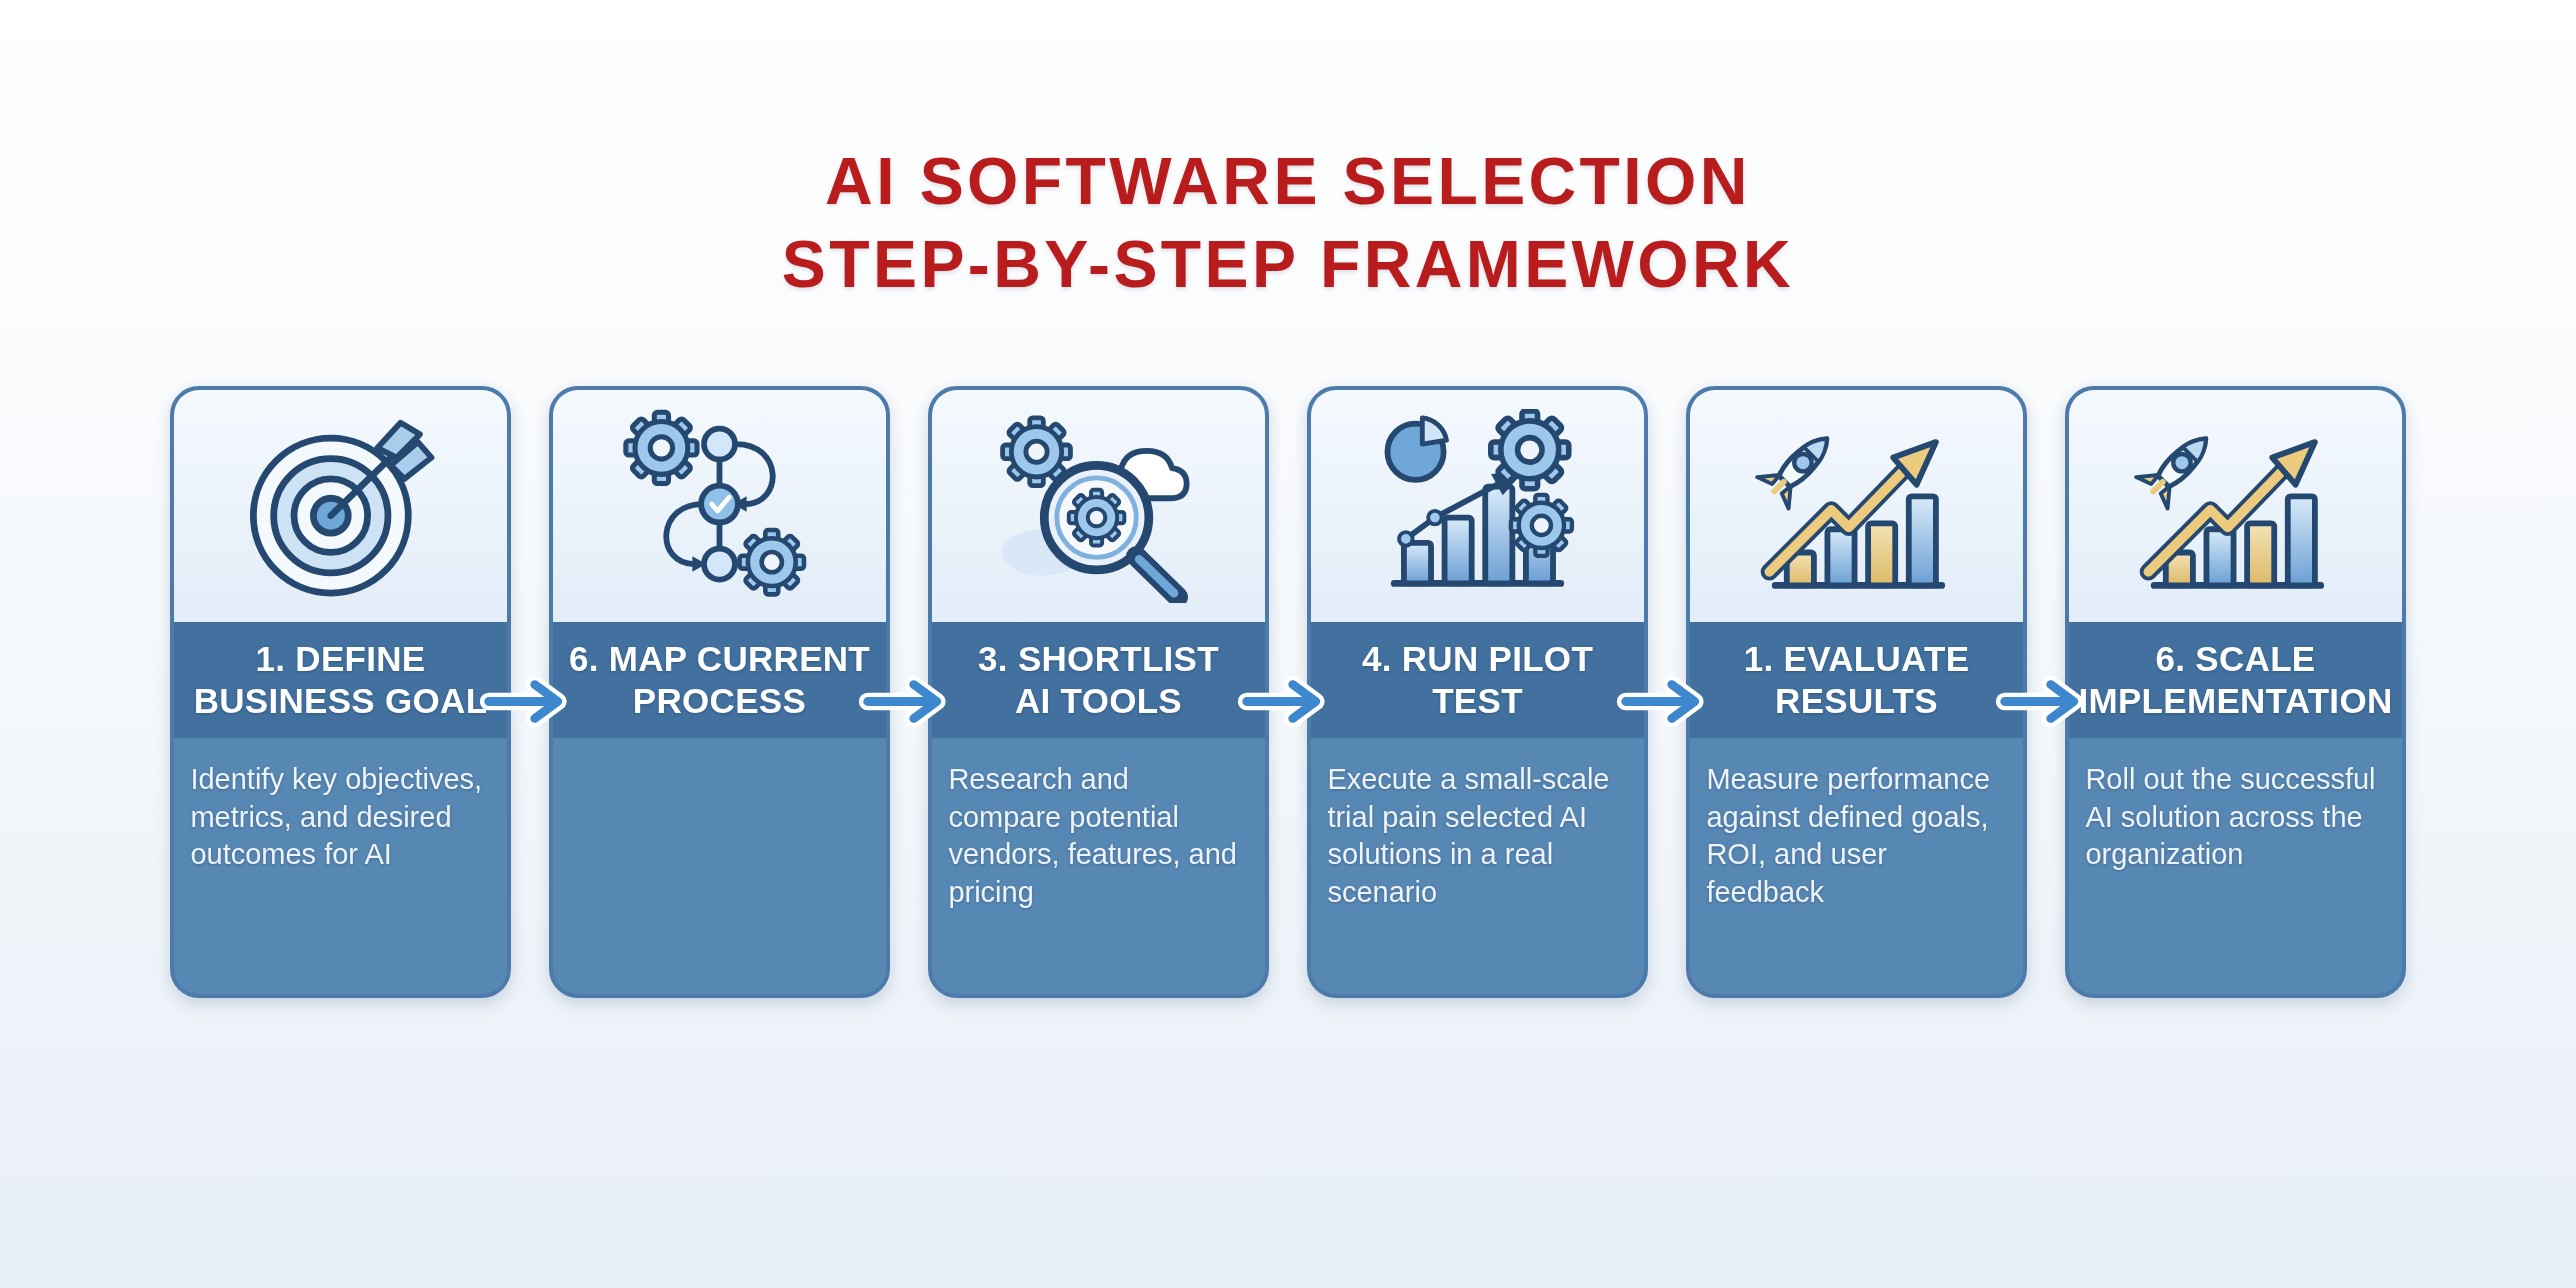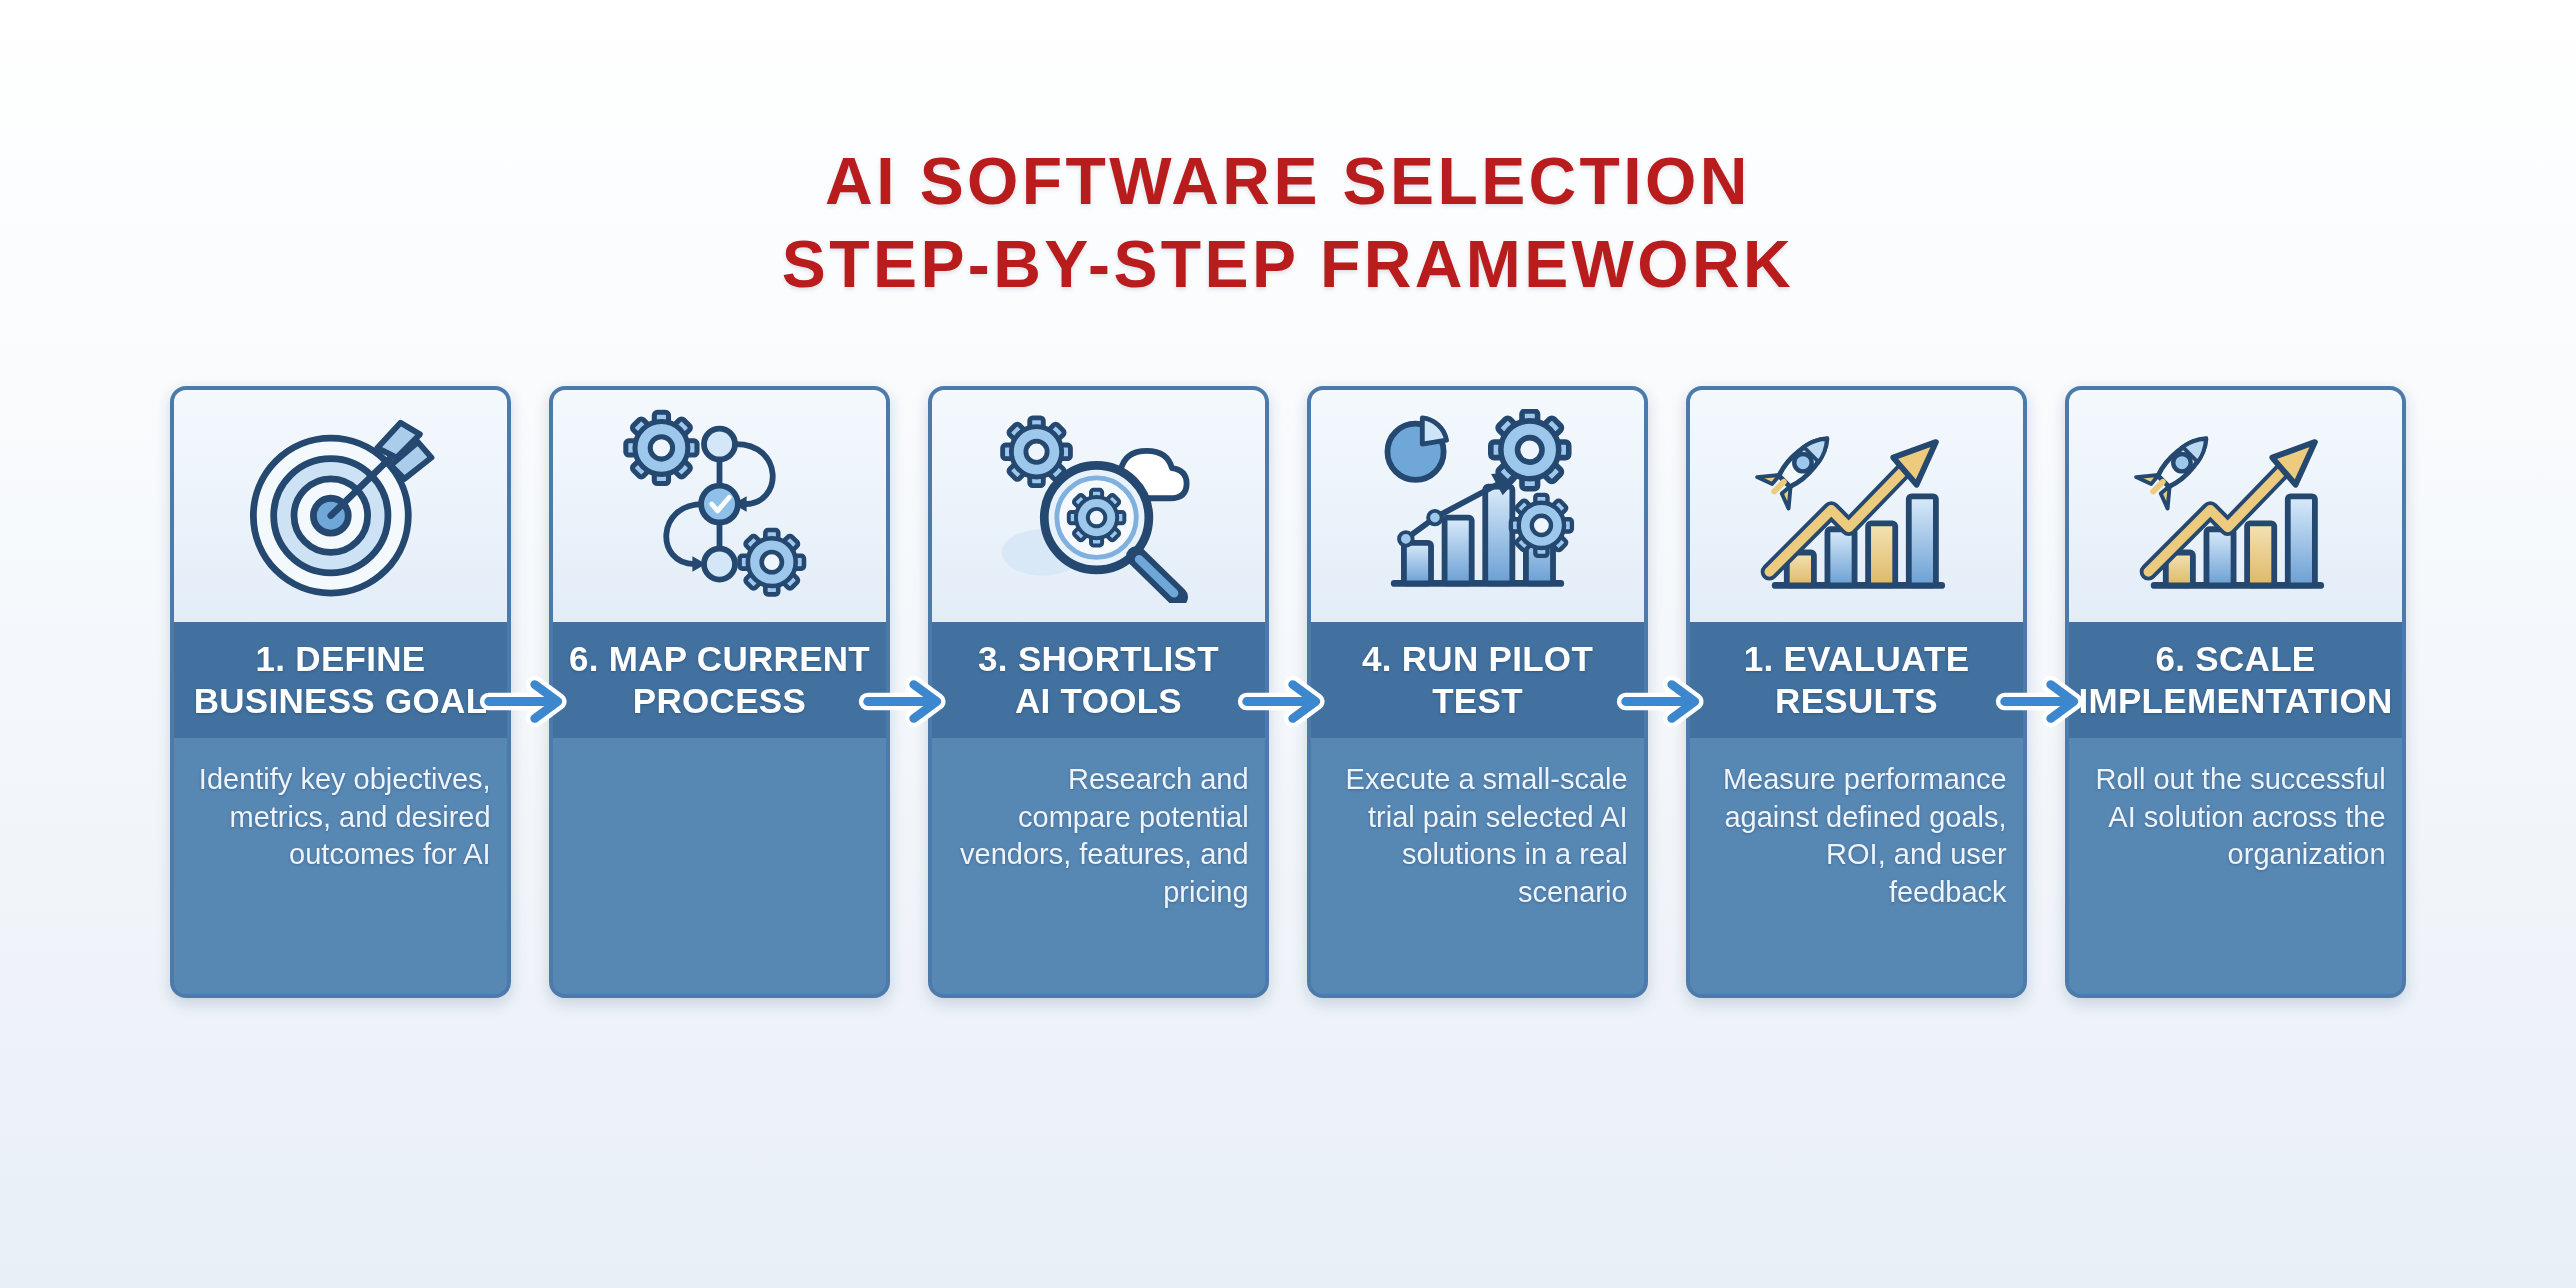--- a/index.html
+++ b/index.html
@@ -10,40 +10,40 @@
   }
   .title{
     position:absolute;top:140px;left:0;width:100%;
     text-align:center;color:#b91c1c;font-weight:800;
     font-size:66px;line-height:1.26;letter-spacing:3.4px;
     text-shadow:0 2px 4.1px rgba(28,44,90,0.15);
   }
   .cards{position:absolute;left:170px;top:386px;display:flex;gap:38px;}
   .card{
     width:341px;height:612px;box-sizing:border-box;
-    border:4.1px solid #4c7bab;border-radius:16px;overflow:hidden;
+    border:4.1px solid #4c7bab;border-radius:29px;overflow:hidden;
     background:#5787b3;display:flex;flex-direction:column;
     box-shadow:0 5.5px 15px rgba(30,60,100,0.18);
   }
   .icon-area{
     height:232px;flex:0 0 232px;
     background:linear-gradient(180deg,#f4f9fd 0%,#e3edf8 100%);
     display:flex;align-items:center;justify-content:center;
   }
   .icon-area svg{width:213px;height:194px;}
   .band{
     height:116px;flex:0 0 116px;background:#42719f;
     color:#ffffff;font-weight:700;font-size:35px;line-height:1.2;
     display:flex;align-items:center;justify-content:center;
     text-align:center;white-space:pre-line;letter-spacing:0.3px;
     text-shadow:0 1.4px 2.7px rgba(20,40,70,0.35);
   }
   .desc{
     flex:1;background:#5787b3;color:#eef4fb;
-    font-size:29px;line-height:1.3;text-align:right;
+    font-size:29px;line-height:1.3;text-align:left;
     padding:23px 16.4px 0;display:flex;justify-content:center;align-items:flex-start;
     text-shadow:0 1.4px 2.7px rgba(20,40,70,0.3);
   }
   .arrow{position:absolute;top:671px;width:102px;height:61px;z-index:5;}
   .hidden-defs{position:absolute;width:0;height:0;overflow:hidden;}
 </style>
 </head>
 <body>
 
 <svg class="hidden-defs" aria-hidden="true">

